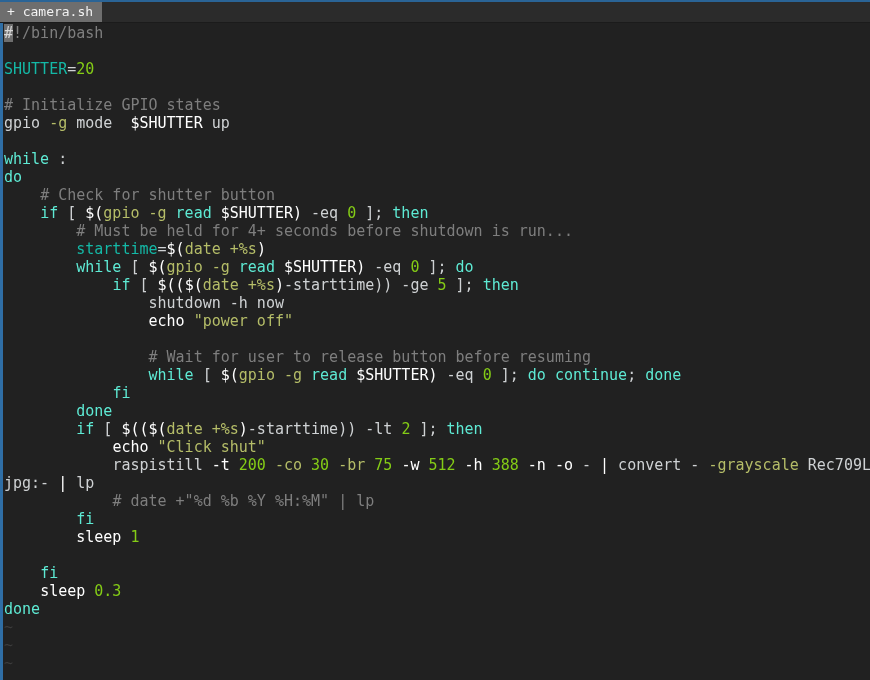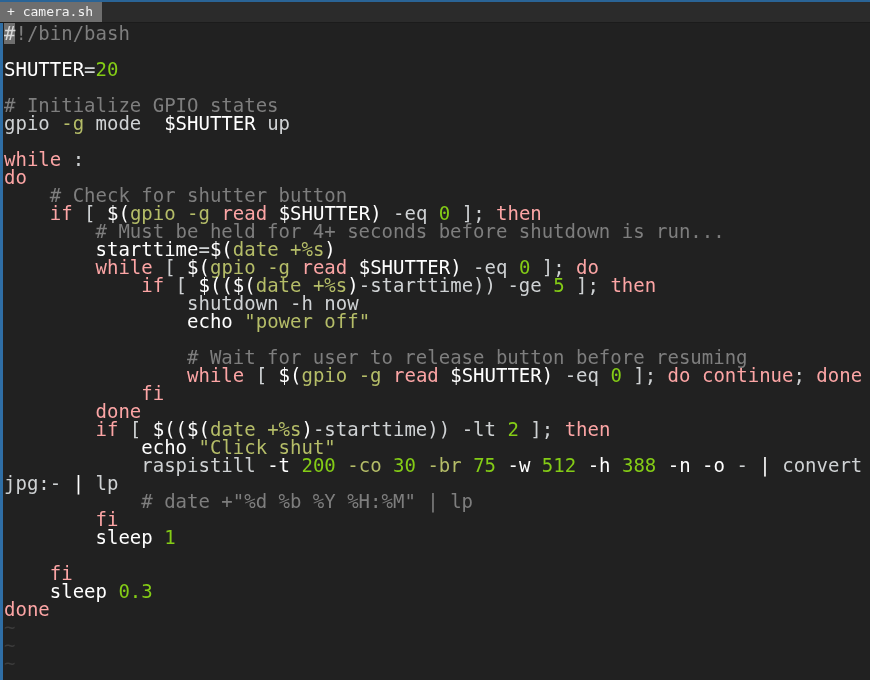--- a/index.html
+++ b/index.html
@@ -71,32 +71,32 @@
     width: 3px;
     background: #2f6ea5;
   }
   .code {
     position: absolute;
     left: 0;
     top: 0;
     right: 0;
     bottom: 0;
     padding: 1px 16px 0 4px;
-    font-size: 19px;
+    font-size: 15px;
     line-height: 18px;
     white-space: pre;
     color: #cfd2d4;
     overflow: hidden;
   }
   .ln { height: 18px; white-space: pre; }
 
   
   .cm  { color: #7e7e7e; }                 
-  .kw  { color: #fca5a5; }                 
-  .var { color: #ffffff; text-align: center; }                 
+  .kw  { color: #5eead4; }                 
+  .var { color: #14b8a6; text-align: center; }                 
   .num { color: #84cc16; }                 
   .op  { color: #cfd2d4; }                 
   .fn  { color: #b5bd68; }                 
   .cy  { color: #ffffff; }                 
   .str { color: #b5bd68; }                 
   .pl  { color: #cfd2d4; }                 
   .tilde { color: #3c3c3c; }
 
   
   .cursor {

